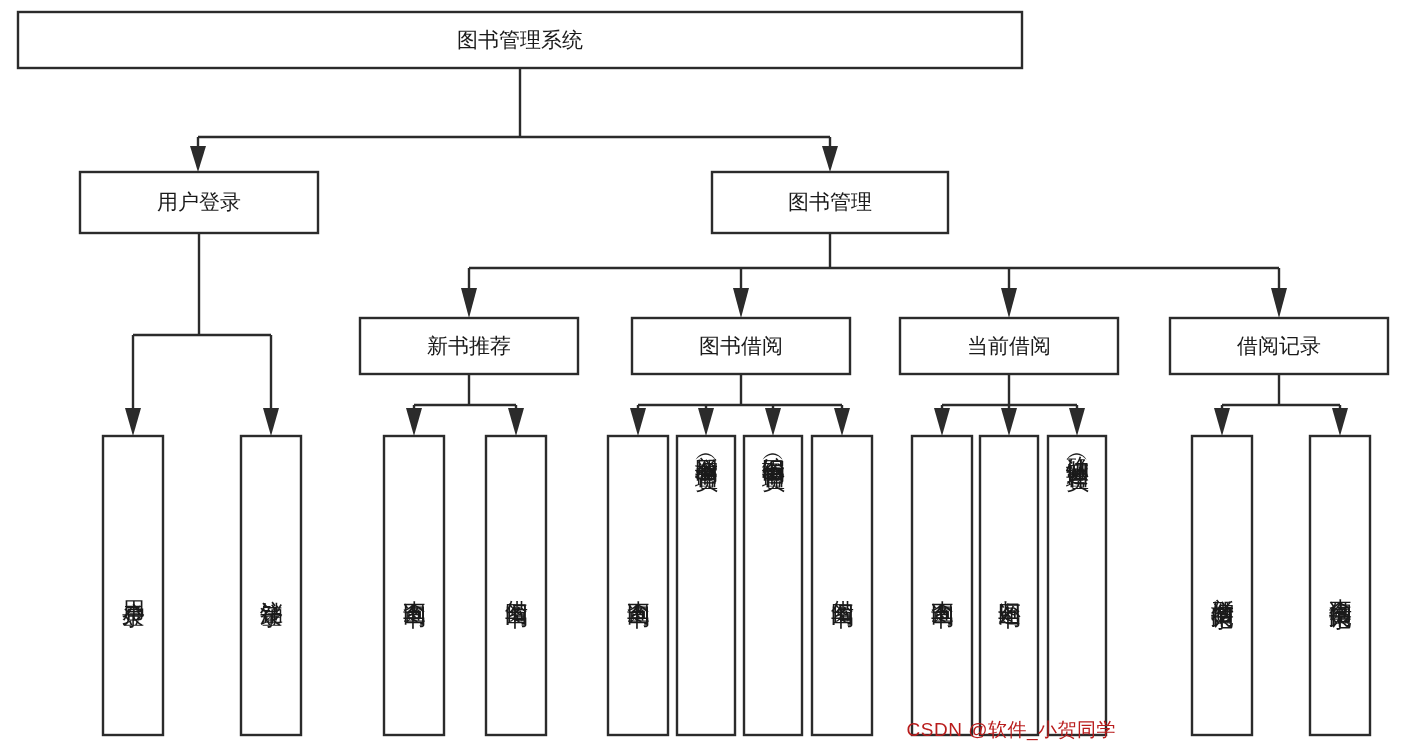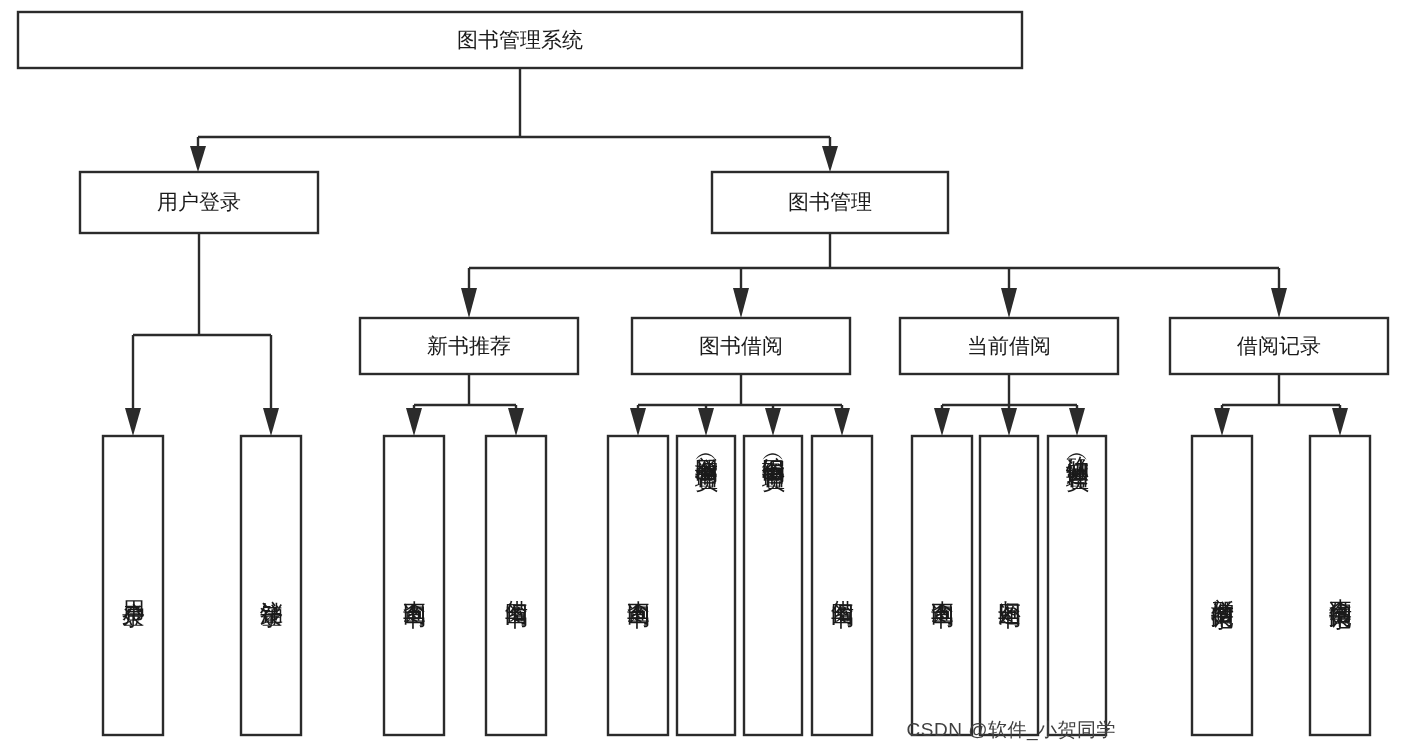--- a/index.html
+++ b/index.html
@@ -65,21 +65,21 @@
     letter-spacing: 2px;
     color: #1a1a1a;
     white-space: nowrap;
   }
   .watermark {
     position: absolute;
     right: 8px;
     bottom: 4px;
     font-family: "Liberation Sans", "DejaVu Sans", sans-serif;
     font-size: 19px;
-    color: #404040;
+    color: #b91c1c;
     white-space: nowrap;
     letter-spacing: 0.5px;
   }
 </style>
 </head>
 <body>
 
 <div id="diagram-root">
 
   <svg id="tree-svg" viewBox="0 0 1405 747">

